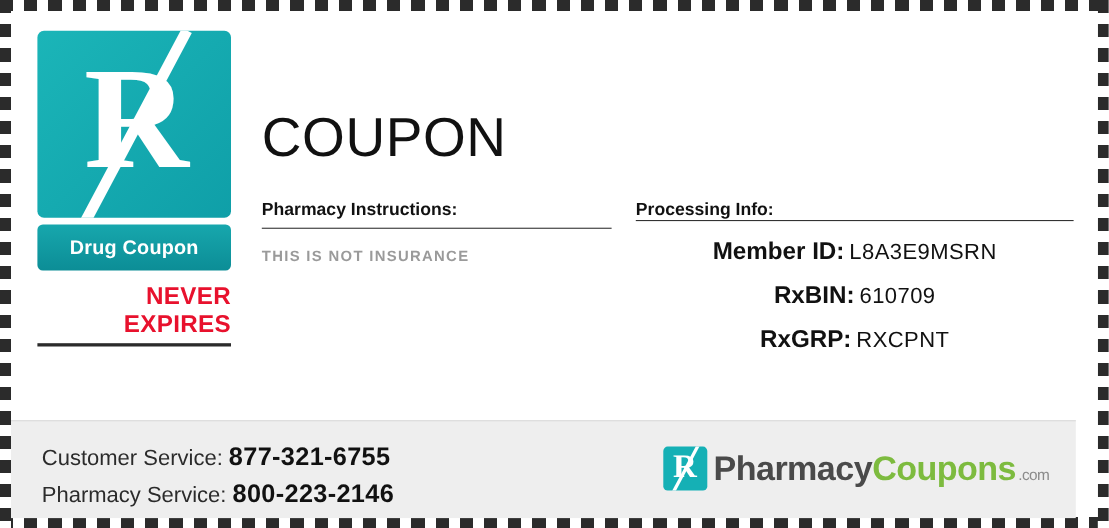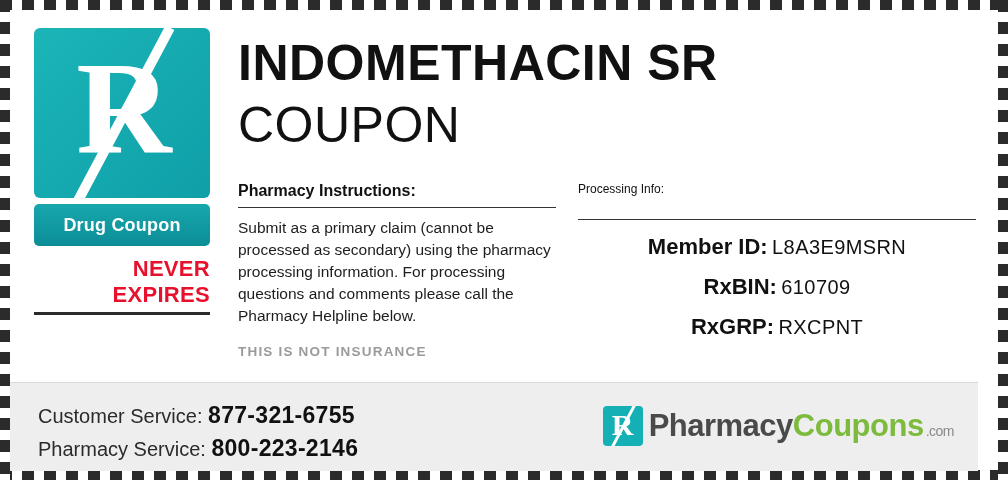--- a/index.html
+++ b/index.html
@@ -179,24 +179,24 @@
   }
 
   
   .processing {
     position: absolute;
     left: 568px;
     top: 172px;
     width: 398px;
   }
   .proc-head {
-    font-size: 12px;
-    font-weight: normal;
-    color: #111111;
-    padding-bottom: 23px;
+    font-size: 16px;
+    font-weight: bold;
+    color: #111111;
+    padding-bottom: 0;
     border-bottom: 1px solid #333333;
   }
   .proc-row {
     margin-top: 14px;
     text-align: center;
     white-space: nowrap;
   }
   .proc-label {
     font-size: 22px;
     font-weight: bold;
@@ -307,26 +307,24 @@
       <div class="logo-block">
         <div class="rx-card">
           <div class="rx-glyph">R</div>
           <div class="rx-slash"></div>
         </div>
         <div class="drug-coupon">Drug Coupon</div>
         <div class="never-expires">NEVER EXPIRES</div>
         <div class="never-underline"></div>
       </div>
 
-      <div class="title">INDOMETHACIN SR</div>
       <div class="subtitle">COUPON</div>
 
       <div class="instructions">
         <div class="sec-head">Pharmacy Instructions:</div>
-        <div class="instr-body">Submit as a primary claim (cannot be processed as secondary) using the pharmacy processing information. For processing questions and comments please call the Pharmacy Helpline below.</div>
         <div class="not-insurance">THIS IS NOT INSURANCE</div>
       </div>
 
       <div class="processing">
         <div class="proc-head">Processing Info:</div>
 
         <div class="proc-row">
           <span class="proc-label">Member ID:</span>
           <span class="proc-value">L8A3E9MSRN</span>
         </div>

